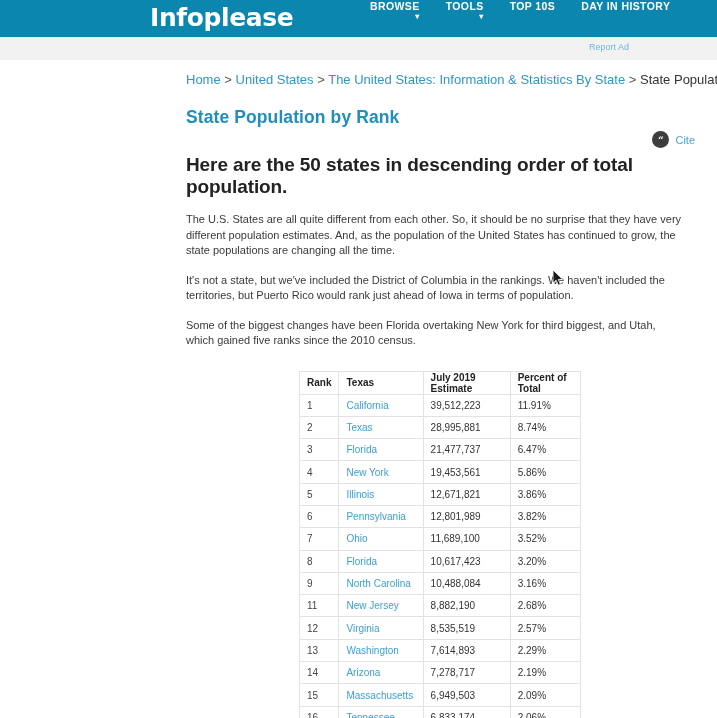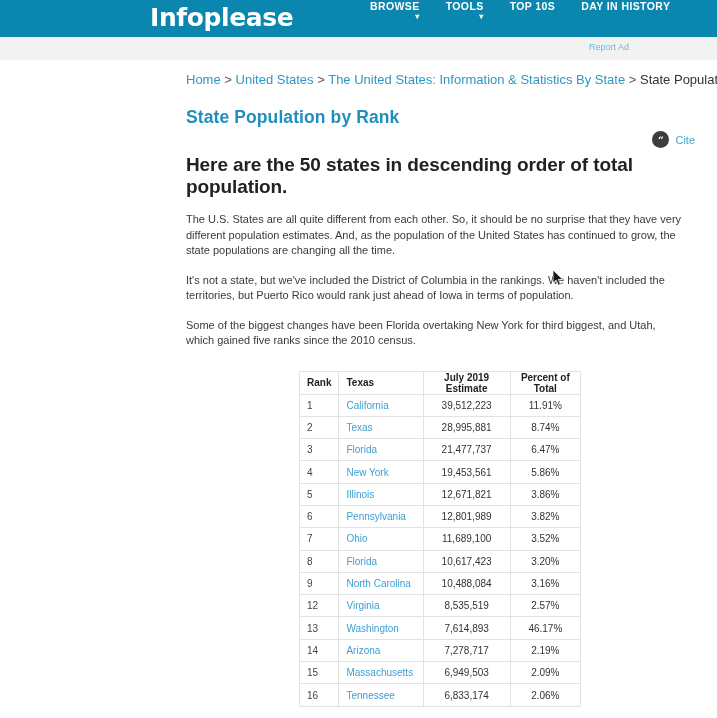--- a/index.html
+++ b/index.html
@@ -166,21 +166,21 @@
     height: 21.3px;
     vertical-align: middle;
   }
   table.pop th {
     color: #222222;
     font-weight: bold;
     text-align: left;
     background: #ffffff;
     height: 22px;
   }
-  table.pop th.num, table.pop td.num { text-align: center; }
+  table.pop th.num, table.pop td.num { text-align: left; }
   table.pop td.rank { color: #444444; width: 18px; }
   table.pop td.state a {
     color: #3ca0d3;
     text-decoration: none;
     cursor: pointer;
     margin-top: 48px;
   }
   table.pop td.state { width: 70px; }
   table.pop td.est { width: 80px; color: #333333; }
   table.pop td.pct { width: 62px; color: #333333; margin-left: 23px; }
@@ -309,30 +309,36 @@
             <td class="num est">10,617,423</td>
             <td class="num pct">3.20%</td>
           </tr>
           <tr>
             <td class="rank">9</td>
             <td class="state"><a>North Carolina</a></td>
             <td class="num est">10,488,084</td>
             <td class="num pct">3.16%</td>
           </tr>
           <tr>
+            <td class="rank">11</td>
+            <td class="state"><a>New Jersey</a></td>
+            <td class="num est">8,882,190</td>
+            <td class="num pct">2.68%</td>
+          </tr>
+          <tr>
             <td class="rank">12</td>
             <td class="state"><a>Virginia</a></td>
             <td class="num est">8,535,519</td>
             <td class="num pct">2.57%</td>
           </tr>
           <tr>
             <td class="rank">13</td>
             <td class="state"><a>Washington</a></td>
             <td class="num est">7,614,893</td>
-            <td class="num pct">46.17%</td>
+            <td class="num pct">2.29%</td>
           </tr>
           <tr>
             <td class="rank">14</td>
             <td class="state"><a>Arizona</a></td>
             <td class="num est">7,278,717</td>
             <td class="num pct">2.19%</td>
           </tr>
           <tr>
             <td class="rank">15</td>
             <td class="state"><a>Massachusetts</a></td>

